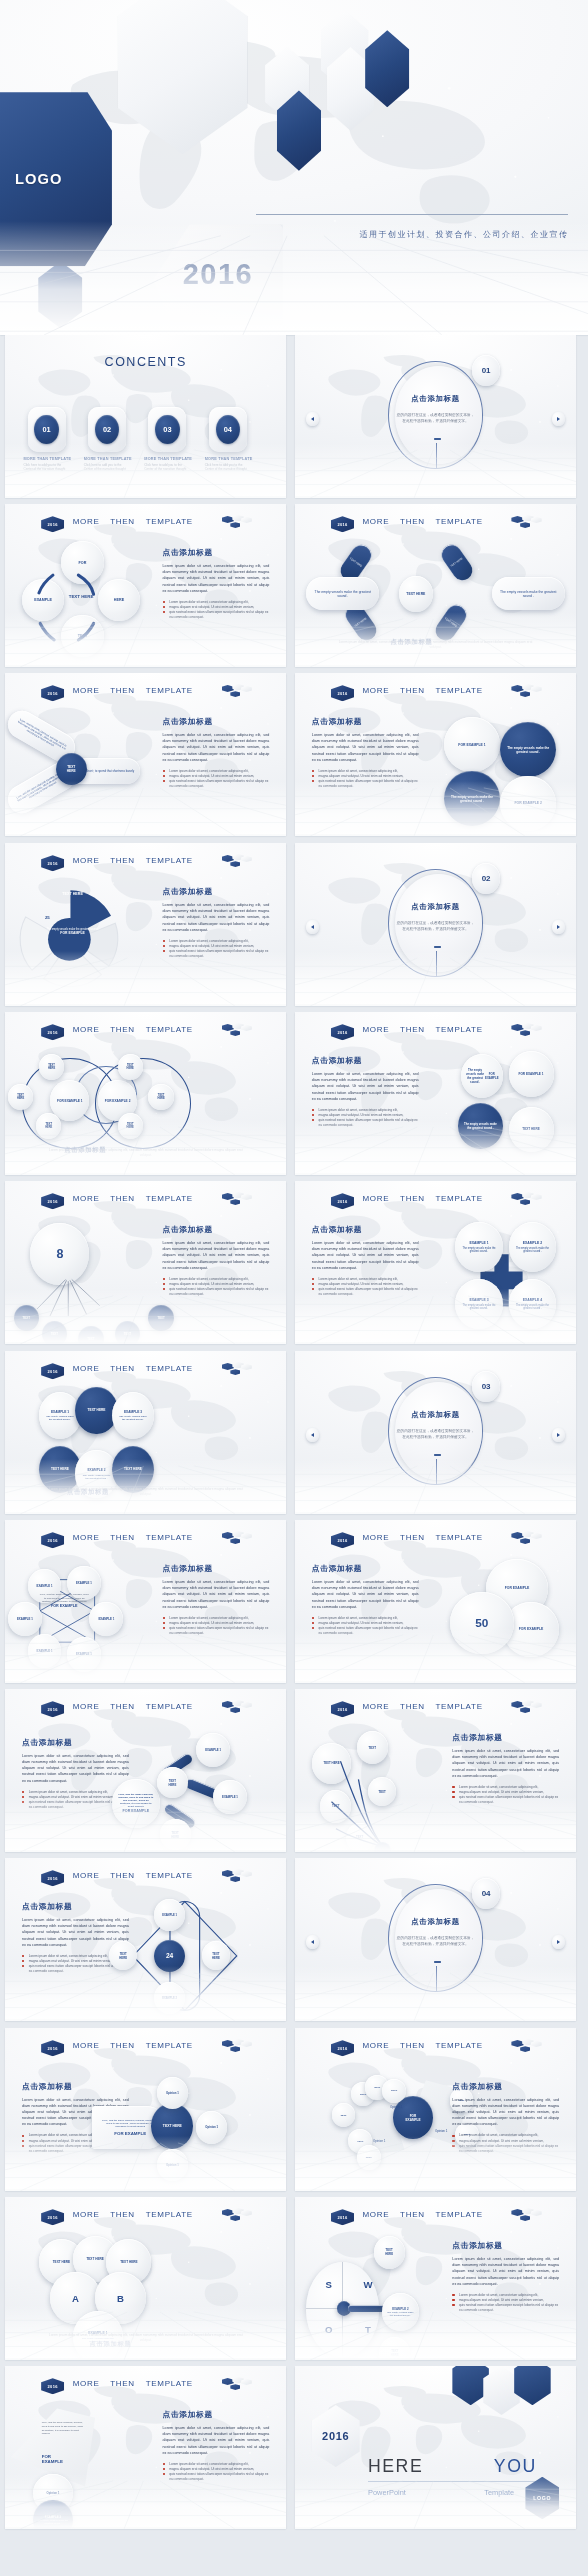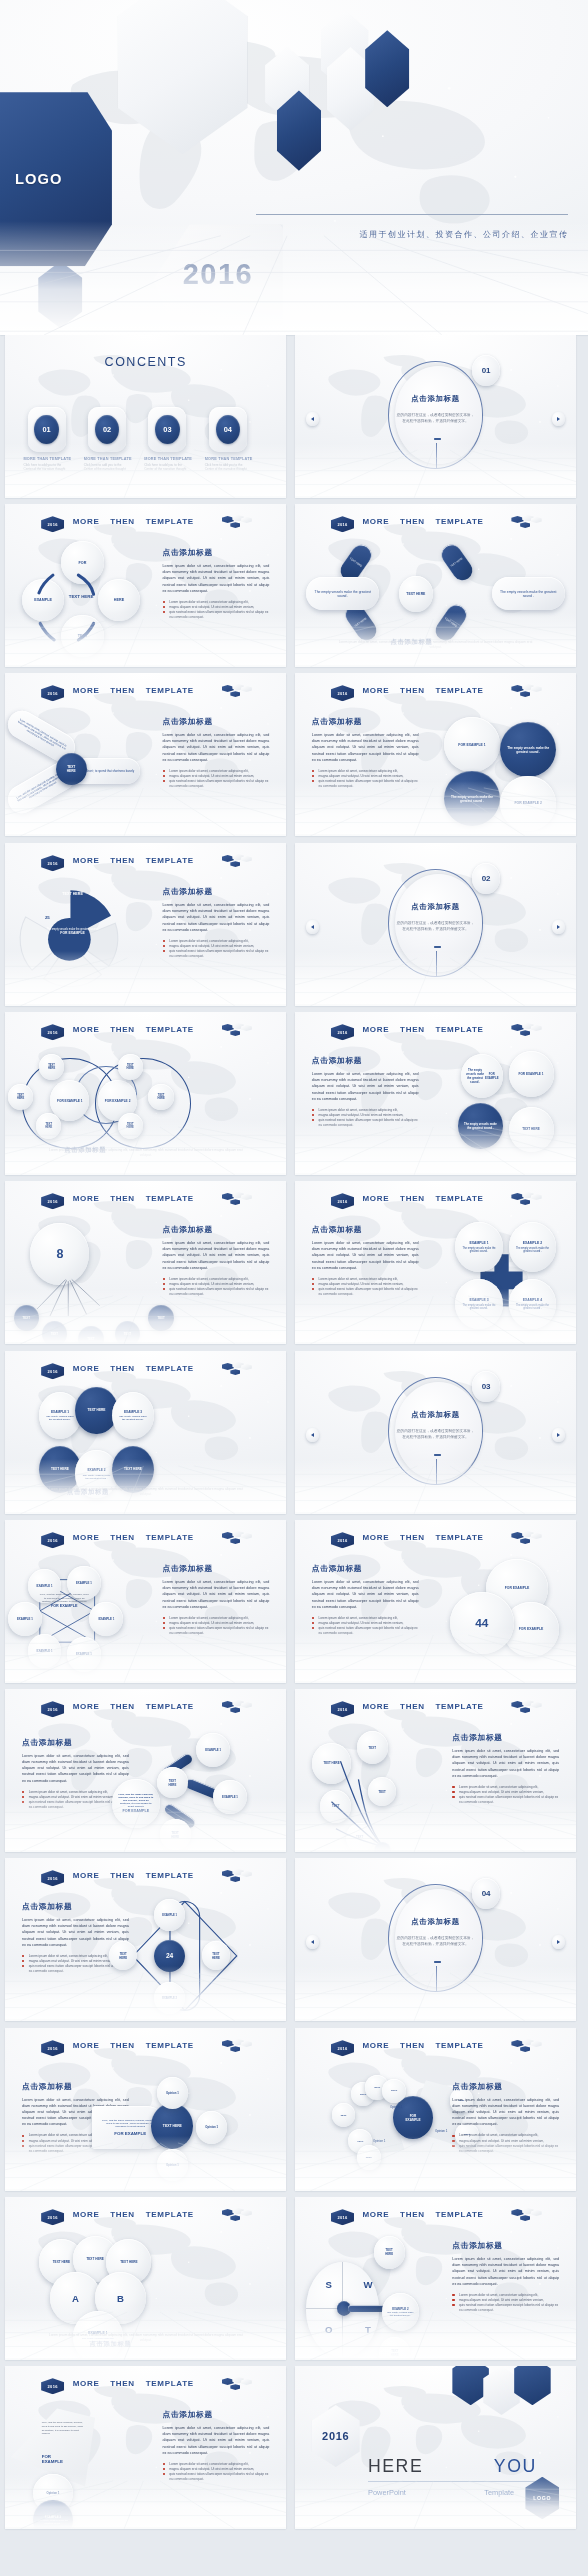--- a/index.html
+++ b/index.html
@@ -36,21 +36,21 @@
   .shead{ position:absolute; left:0; right:0; top:7.5%; height:13%; }
   .hexyear{
     position:absolute; left:12.8%; top:0; width:8.2%; height:76%;
     background:linear-gradient(145deg,#3b5a93 0%, #24417a 45%, #1b3160 100%);
     clip-path:polygon(50% 0,100% 25%,100% 75%,50% 100%,0 75%,0 25%);
     display:flex;align-items:center;justify-content:center;
     filter:drop-shadow(0.7px 1.5px 1.5px rgba(30,50,90,.35));
   }
   .hexyear span{ color:#fff; font-weight:700; letter-spacing:0.3px; }
   .navwrap{ position:absolute; left:24%; top:4%; display:flex; gap:7%; width:55%;}
-  .navwrap .nv{ color:#2d4f8f; font-weight:700; letter-spacing:0.7px; }
+  .navwrap .nv{ color:#2d4f8f; font-weight:400; letter-spacing:0.7px; }
   .hexdots{ position:absolute; right:11%; top:-6%; width:12%; height:90%; }
 
   
   .cn-title{ color:#2c4a85; font-weight:700; letter-spacing:0.7px; }
   .body-par{ color:#2f3d58; line-height:1.65; text-align:justify; }
   .bullets{ list-style:none; }
   .bullets li{ position:relative; padding-left:6.6px; color:#5a6478; line-height:1.6; }
   .bullets li::before{
     content:""; position:absolute; left:0; top:.42em;
     width:2.2px; height:2.2px; background:#c0392b; border-radius:0.7px;
@@ -1362,21 +1362,21 @@
     <div class="cn-title" style="font-size:7.7px;margin-bottom:5.2px">点击添加标题</div>
     <div class="body-par tiny2">Lorem ipsum dolor sit amet, consectetuer adipiscing elit, sed diam nonummy nibh euismod tincidunt ut laoreet dolore magna aliquam erat volutpat. Ut wisi enim ad minim veniam, quis nostrud exerci tation ullamcorper suscipit lobortis nisl ut aliquip ex ea commodo consequat.</div>
     <ul class="bullets" style="margin-top:5.9px">
       <li class="tiny">Lorem ipsum dolor sit amet, consectetuer adipiscing elit,</li>
             <li class="tiny">magna aliquam erat volutpat. Ut wisi enim ad minim veniam,</li>
             <li class="tiny">quis nostrud exerci tation ullamcorper suscipit lobortis nisl ut aliquip ex ea commodo consequat.</li>
     </ul>
   </div>
   <div class="circ" style="left:68%;top:24%;width:22%;height:36%;font-size:3.4px">FOR EXAMPLE</div>
   <div class="circ" style="left:74%;top:50%;width:20%;height:34%;font-size:3.4px">FOR EXAMPLE</div>
-  <div class="circ" style="left:55%;top:44%;width:23%;height:38%;font-size:11.8px">44</div>
+  <div class="circ" style="left:55%;top:44%;width:23%;height:38%;font-size:11.8px">50</div>
   <div class="floor">
           <svg viewBox="0 0 390 80" preserveAspectRatio="none">
             <g stroke="#dfe4ea" stroke-width=".8" fill="none">
 <path d="M0 22 H390"></path>
               <path d="M0 40 H390"></path>
               <path d="M0 60 H390"></path>
               <path d="M0 78 H390"></path>
 <path d="M-120 80 L150 10"></path>
               <path d="M20 80 L170 10"></path>
               <path d="M165 80 L192 10"></path>

